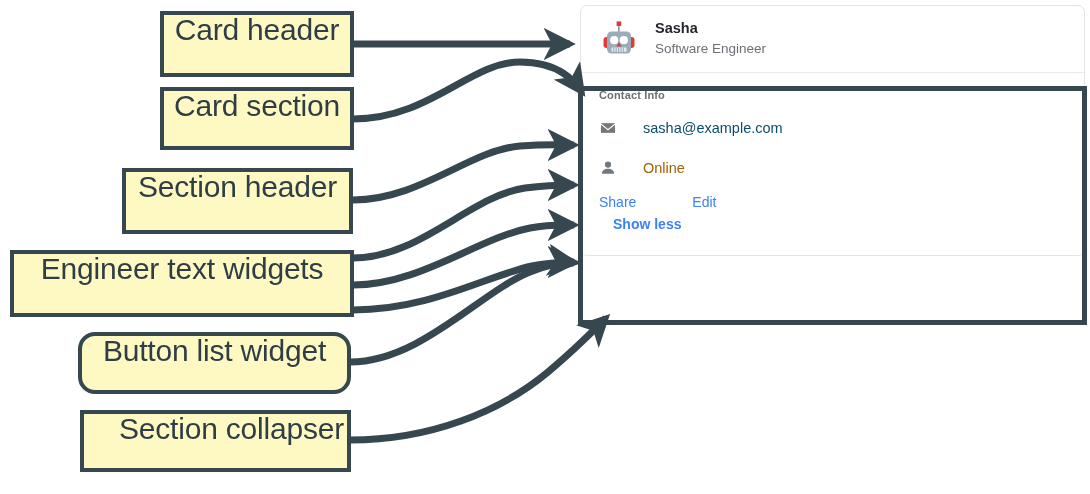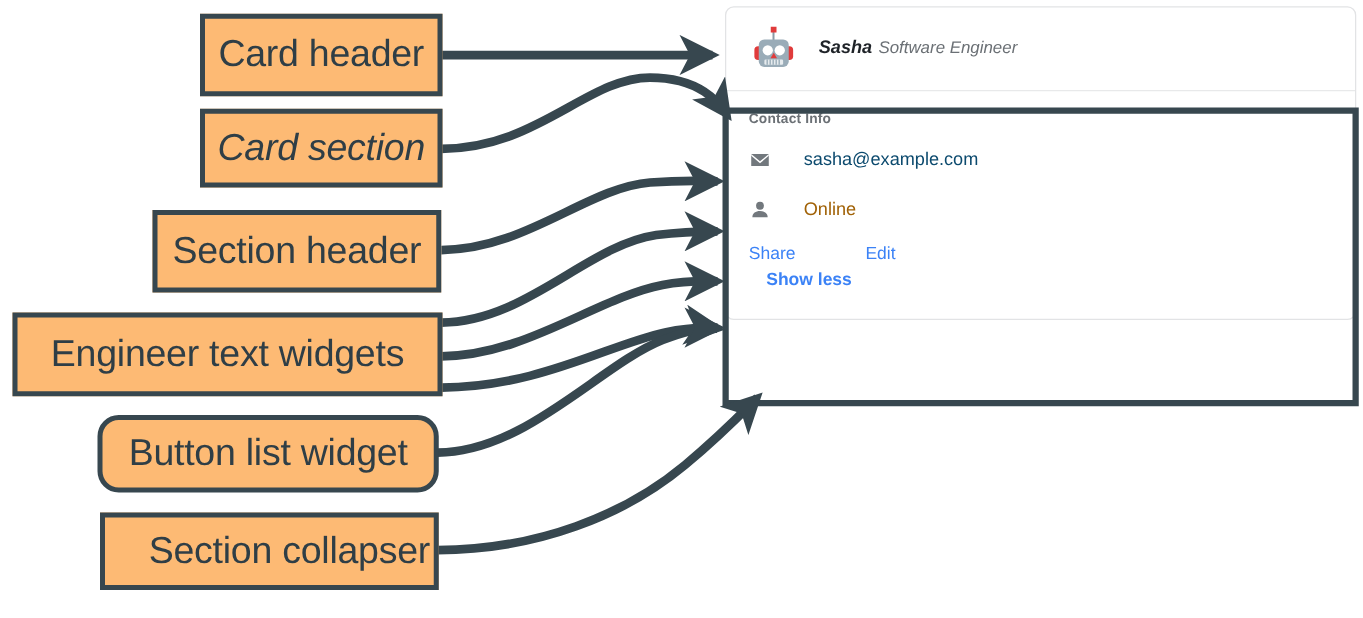--- a/index.html
+++ b/index.html
@@ -16,24 +16,24 @@
     height: 494px;
     overflow: hidden;
     background: #ffffff;
   }
 
   
   .anno-box {
     position: absolute;
     box-sizing: border-box;
     border: 4px solid #37474f;
-    background: #fdba74;
+    background: #fef9c3;
     color: #2f3e46;
     display: flex;
-    align-items: center;
+    align-items: flex-start;
     justify-content: center;
     font-size: 30px;
     line-height: 1;
     letter-spacing: -0.2px;
     white-space: nowrap;
     z-index: 4;
   }
 
   
   #arrows {
@@ -63,21 +63,21 @@
     align-items: center;
     padding: 11px 14px 11px 16px;
     gap: 14px;
   }
   .avatar {
     width: 44px;
     height: 44px;
     flex: 0 0 44px;
     position: relative;
   }
-  .hdr-text { display: flex; flex-direction: row; gap: 5px; font-style: italic; }
+  .hdr-text { display: flex; flex-direction: column; gap: 5px; }
   .hdr-title {
     font-size: 14.5px;
     font-weight: bold;
     color: #1f2328;
     line-height: 1.1;
   }
   .hdr-sub {
     font-size: 13.5px;
     color: #6b7075;
     line-height: 1.1;
@@ -268,21 +268,21 @@
       <path d="M350,362 C420,362 480,292 530,272 C550,264 566,262 574,262"></path>
 
       <path d="M350,440 C430,440 500,412 548,372 C578,347 596,328 606,318"></path>
     </g>
   </svg>
 
   <div class="anno-box" style="left:160px; top:11px;  width:194px; height:66px;">
     <span>Card header</span>
   </div>
 
-  <div class="anno-box" style="left:160px; top:87px;  width:194px; height:63px;font-style:italic;">
+  <div class="anno-box" style="left:160px; top:87px;  width:194px; height:63px;">
     <span>Card section</span>
   </div>
 
   <div class="anno-box" style="left:122px; top:168px; width:231px; height:66px;">
     <span>Section header</span>
   </div>
 
   <div class="anno-box" style="left:10px;  top:250px; width:344px; height:67px;">
     <span>Engineer text widgets</span>
   </div>

